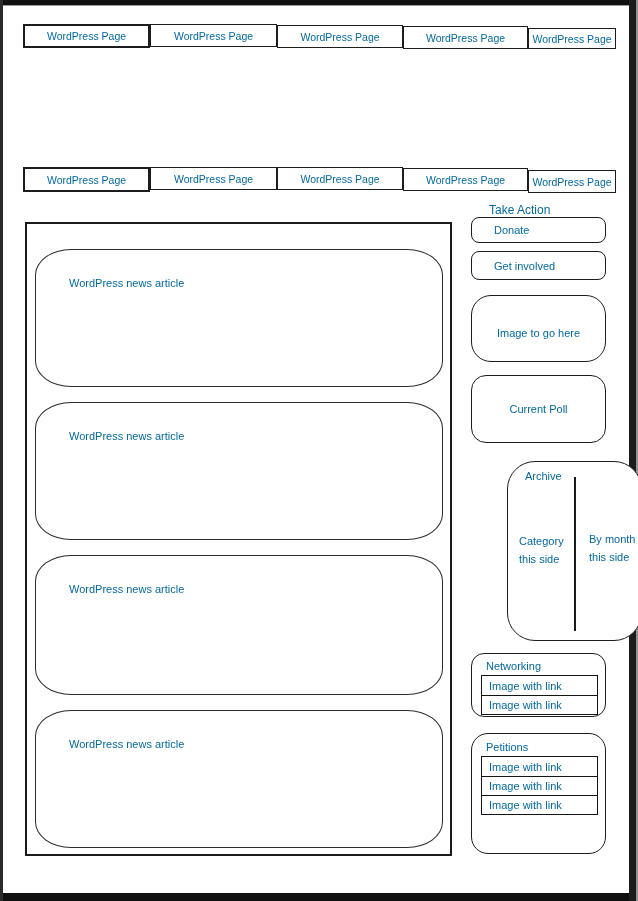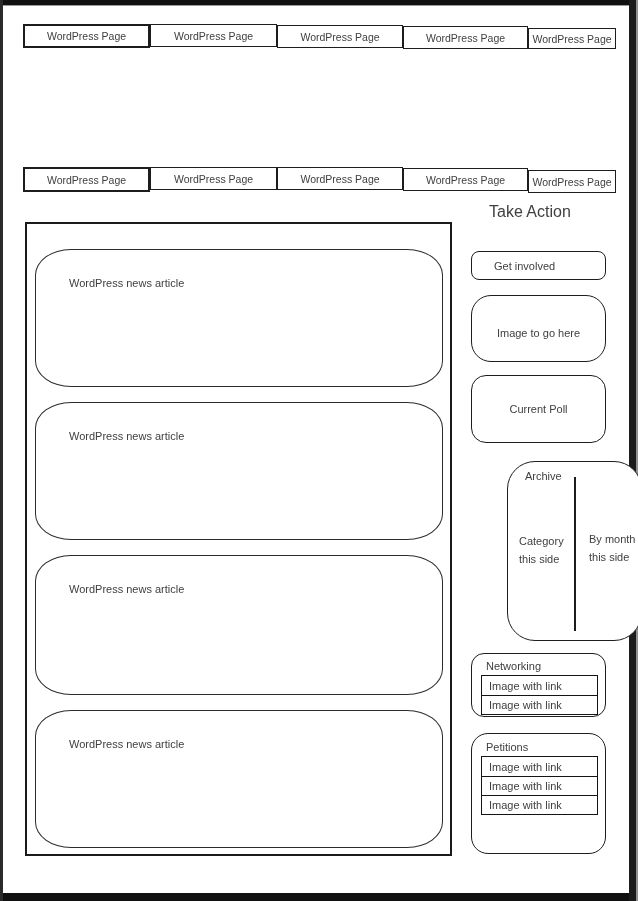--- a/index.html
+++ b/index.html
@@ -2,21 +2,21 @@
 <html><head>
 <meta charset="utf-8">
 <style>
   * { box-sizing: border-box; margin: 0; padding: 0; }
   html,body { background:#e9e9e9; }
   .canvas {
     position: relative;
     width: 638px; height: 901px;
     background: #ffffff;
     font-family: "Liberation Sans", sans-serif;
-    color: #404040;
+    color: #0369a1;
     overflow: hidden;
   }
 
   
   .frame-top    { position:absolute; left:0; top:0; width:638px; height:5px; background:#101010; box-shadow:0 1px 0 #9a9a9a; }
   .frame-bottom { position:absolute; left:0; top:893px; width:638px; height:8px; background:#101010; }
   .frame-left   { position:absolute; left:0; top:0; width:3px; height:901px; background:#2a2a2a; }
   .frame-right  { position:absolute; left:629px; top:0; width:9px; height:901px; background:#1c1c1c; border-right:2px solid #919191; }
 
   
@@ -37,21 +37,21 @@
   
   .main-box { position:absolute; left:25px; top:222px; width:427px; height:634px; border:2px solid #1b1b1b; background:#fff; }
   .article {
     position:absolute; left:35px; width:408px;
     border:1.4px solid #2c2c2c; border-radius:36px / 26px;
     background:#fff;
   }
   .article-label { position:absolute; left:33px; top:27px; font-size:11px; }
 
   
-  .sb-label { position:absolute; font-size:16px; white-space:nowrap; }
+  .sb-label { position:absolute; font-size:12px; white-space:nowrap; }
   .sb-btn {
     position:absolute; left:471px; width:135px;
     border:1.5px solid #1d1d1d; border-radius:8px; background:#fff;
     display:flex; align-items:center; padding-left:22px; font-size:11px;
   }
   .sb-card {
     position:absolute; left:471px; width:135px;
     border:1.5px solid #1d1d1d; background:#fff;
     display:flex; align-items:center; justify-content:center;
     text-align:center; font-size:11px;
@@ -97,20 +97,23 @@
   </div>
   <div class="article" style="top:555px; height:140px;">
     <div class="article-label">WordPress news article</div>
   </div>
   <div class="article" style="top:710px; height:138px;">
     <div class="article-label">WordPress news article</div>
   </div>
 
   <div class="sb-label" style="left:489px; top:203px;">Take Action</div>
 
+  <div class="sb-btn" style="top:217px; height:26px;">
+    <span>Donate</span>
+  </div>
   <div class="sb-btn" style="top:251px; height:29px;">
     <span>Get involved</span>
   </div>
 
   <div class="sb-card" style="top:295px; height:67px; border-radius:20px; padding-top:8px;">
     <span>Image to go here</span>
   </div>
 
   <div class="sb-card" style="top:375px; height:68px; border-radius:15px;">
     <span>Current Poll</span>

